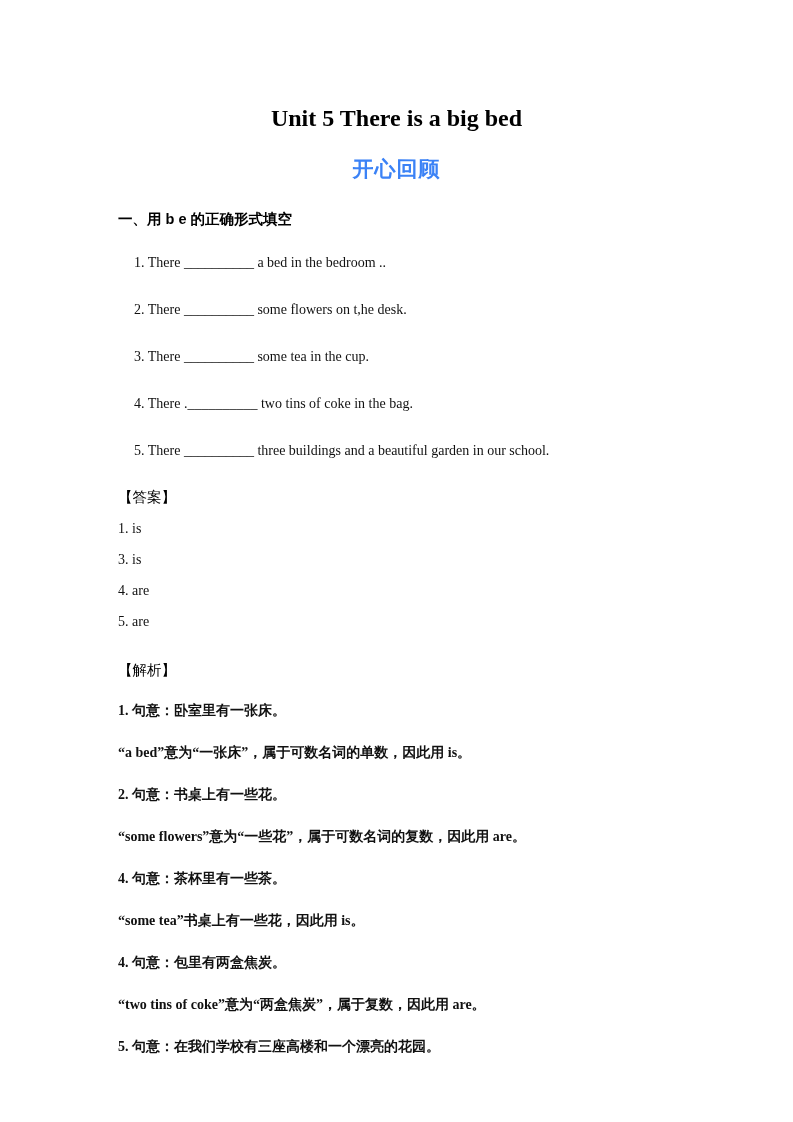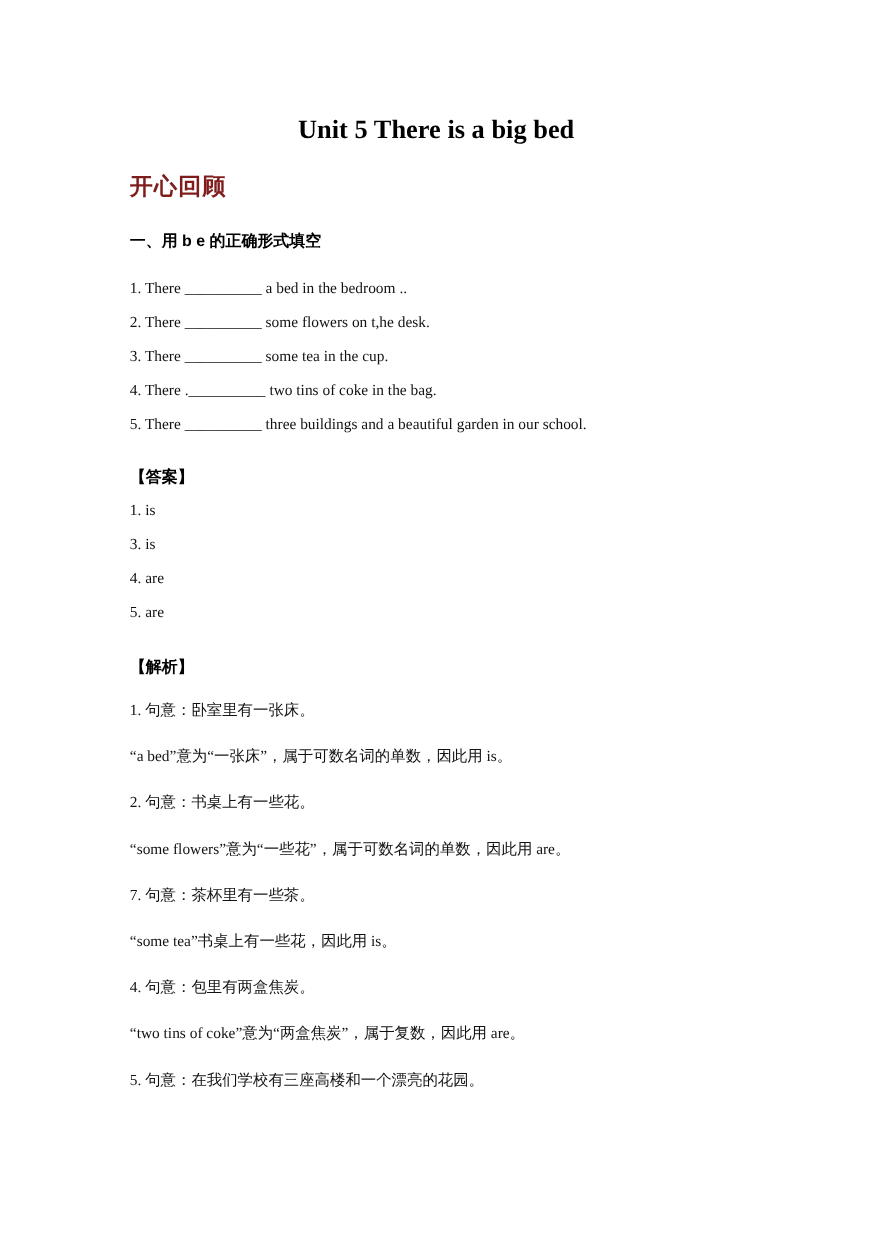--- a/index.html
+++ b/index.html
@@ -24,44 +24,45 @@
     font-size: 24px;
     line-height: 41px;
     text-align: center;
     color: #000000;
     margin: 0;
   }
   .section-heading {
     font-family: "Liberation Sans", sans-serif;
     font-weight: bold;
     font-size: 21px;
-    color: #7f1d1d;
+    color: #3b82f6;
     margin: 16px 0 0 0;
     letter-spacing: 1px;
+    text-align: center;
   }
   .exercise-heading {
     font-family: "Liberation Sans", sans-serif;
     font-weight: bold;
     font-size: 14.5px;
     color: #000000;
     margin: 27px 0 16px 0;
   }
   .q-block {
     margin-top: 18px;
   }
   .q {
     font-family: "Liberation Serif", serif;
     font-size: 14px;
     line-height: 31px;
-    margin: 0;
+    margin: 16px;
     color: #111111;
   }
   .label {
     font-family: "Liberation Sans", sans-serif;
-    font-weight: bold;
+    font-weight: normal;
     font-size: 14.5px;
     color: #000000;
     margin: 0;
   }
   .answers-label {
     margin-top: 22px;
   }
   .answers-block {
     margin-top: 6px;
   }
@@ -70,20 +71,21 @@
     font-size: 14px;
     line-height: 31px;
     margin: 0;
     color: #111111;
   }
   .analysis-label {
     margin-top: 24px;
   }
   .analysis-block {
     margin-top: 10px;
+    font-weight: bold;
   }
   .x {
     font-family: "Liberation Serif", serif;
     font-size: 14px;
     line-height: 42px;
     margin: 0;
     color: #111111;
   }
 </style>
 </head>
@@ -113,21 +115,21 @@
     <p class="a">4.  are</p>
     <p class="a">5.  are</p>
   </div>
 
   <p class="label analysis-label">【解析】</p>
 
   <div class="analysis-block">
     <p class="x">1.  句意：卧室里有一张床。</p>
     <p class="x">“a bed”意为“一张床”，属于可数名词的单数，因此用 is。</p>
     <p class="x">2.  句意：书桌上有一些花。</p>
-    <p class="x">“some flowers”意为“一些花”，属于可数名词的单数，因此用 are。</p>
-    <p class="x">7.  句意：茶杯里有一些茶。</p>
+    <p class="x">“some flowers”意为“一些花”，属于可数名词的复数，因此用 are。</p>
+    <p class="x">4.  句意：茶杯里有一些茶。</p>
     <p class="x">“some tea”书桌上有一些花，因此用 is。</p>
     <p class="x">4.  句意：包里有两盒焦炭。</p>
     <p class="x">“two tins of coke”意为“两盒焦炭”，属于复数，因此用 are。</p>
     <p class="x">5.  句意：在我们学校有三座高楼和一个漂亮的花园。</p>
   </div>
 
 </div>
 
 </body></html>

